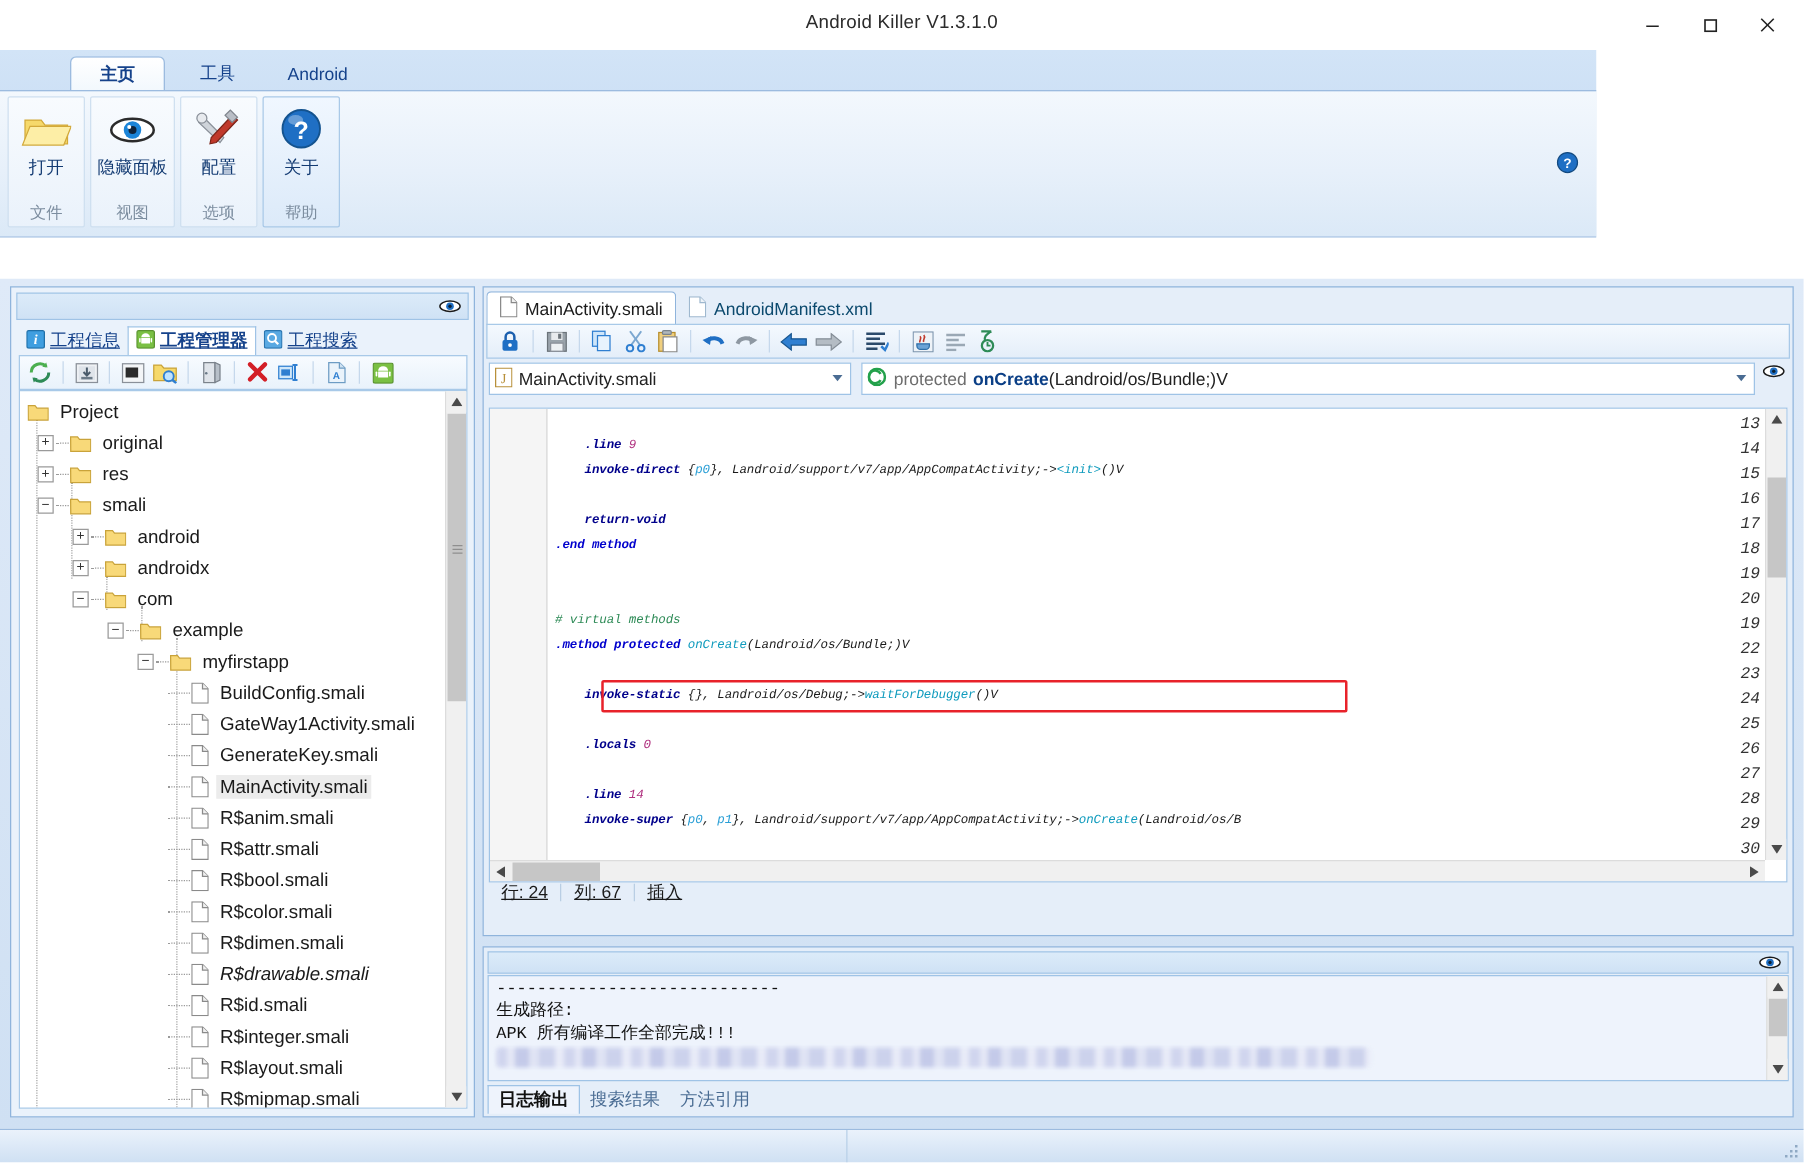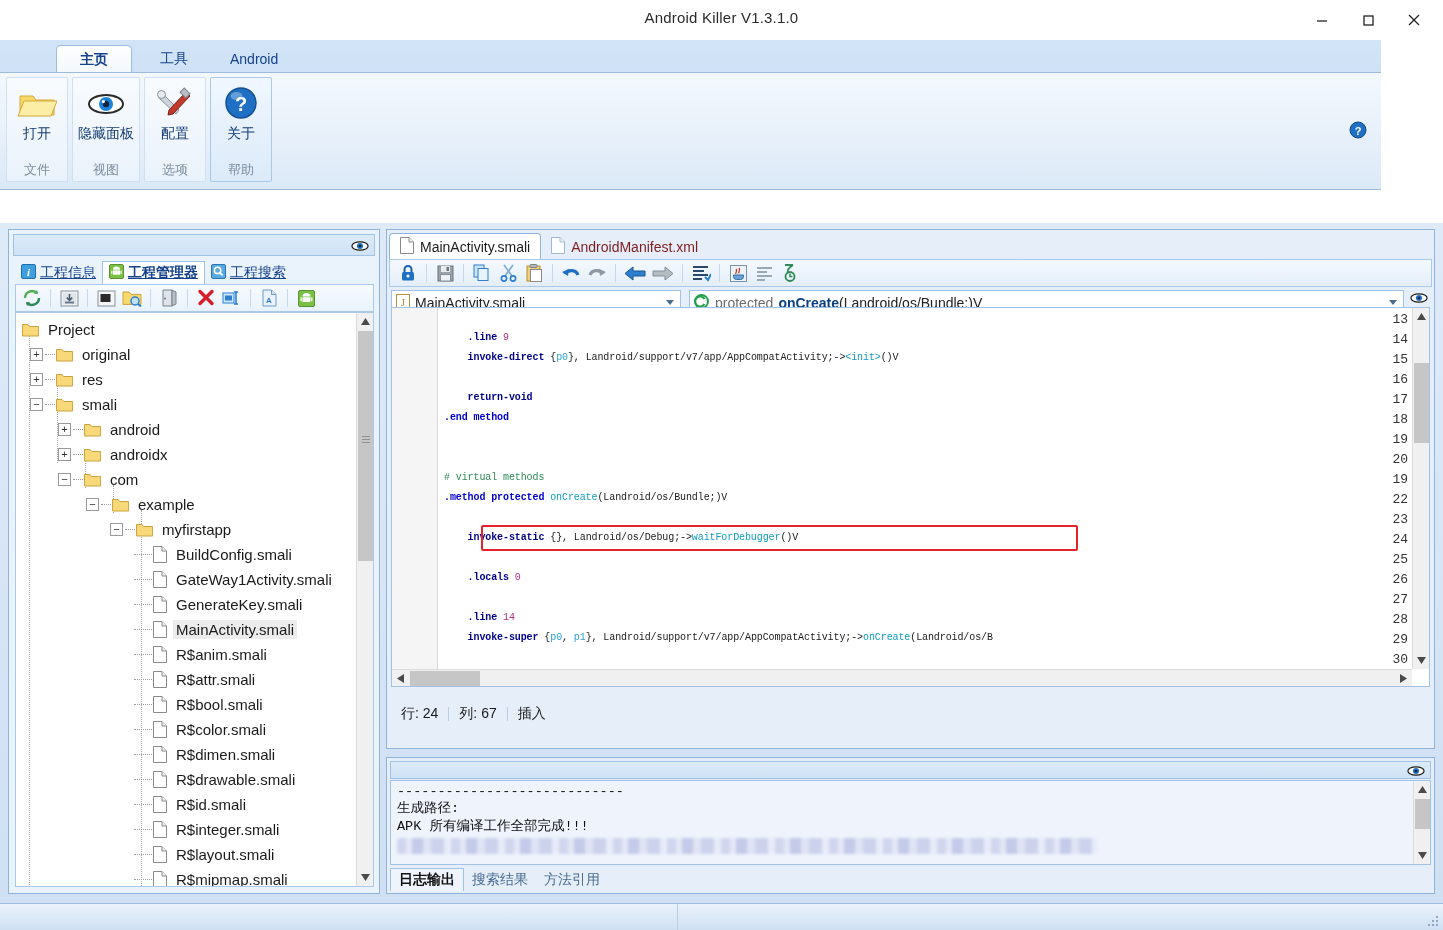--- a/index.html
+++ b/index.html
@@ -17,21 +17,21 @@
   .titlebar { position:absolute; left:0; top:0; width:1443px; height:40px;
               background:#fff; }
   .title-text { position:absolute; left:0; top:9px; width:1443px; text-align:center;
                 font-size:15px; color:#2b2b2b; letter-spacing:.2px; }
   .winbtns { position:absolute; right:6px; top:0; height:40px; display:flex; align-items:center; }
   .winbtn { width:46px; height:40px; display:flex; align-items:center; justify-content:center;
             color:#222; font-size:15px; cursor:default; }
   .winbtn svg { display:block; }
 
   
-  .ribbon { position:absolute; left:0; top:40px; width:1381px; height:150px;
+  .ribbon { position:absolute; left:0; top:40px; width:1277px; height:150px;
             background:linear-gradient(#d2e4f7 0%, #cde0f5 30%, #c3d9f2 100%);
             border-bottom:1px solid #9cbbdf; }
   .ribbon-tabs { position:absolute; left:0; top:0; height:33px; width:100%;
                  display:flex; align-items:flex-end; padding-left:56px; }
   .rtab { position:relative; height:28px; min-width:76px; padding:0 14px;
           display:flex; align-items:center; justify-content:center;
           font-size:14px; color:#15428b; border-radius:5px 5px 0 0; }
   .rtab.active { background:linear-gradient(#ffffff,#f2f8fd);
                  border:1px solid #9cbbdf; border-bottom:none; color:#15428b; font-weight:600; }
   .ribbon-body { position:absolute; left:0; top:32px; width:100%; height:117px;
@@ -94,54 +94,54 @@
   .sb-btn { width:17px; height:17px; display:flex; align-items:center; justify-content:center;
             background:#f0f0f0; color:#555; font-size:9px; }
   .sb-thumb { position:absolute; left:1px; width:15px; background:#c6c6c6; }
   .sb-h { position:absolute; left:0; bottom:0; height:17px; right:0; background:#f0f0f0; border-top:1px solid #dcdcdc; }
 
   
   .rightpanel { position:absolute; left:386px; top:6px; right:8px; height:520px;
                 background:#e5eef9; border:1px solid #8fb4dc; }
   .ed-tabs { position:absolute; left:2px; top:2px; right:2px; height:28px; display:flex; align-items:flex-end; }
   .edtab { height:27px; display:flex; align-items:center; gap:6px; padding:0 10px;
-           font-size:14px; color:#7f1d1d; border-radius:4px 4px 0 0; }
+           font-size:14px; color:#0c4a6e; border-radius:4px 4px 0 0; }
   .edtab.active { background:#fff; border:1px solid #8fb4dc; border-bottom:none;
                   color:#1b1b1b; }
   .ed-toolbar { position:absolute; left:2px; top:29px; right:2px; height:28px;
                 background:linear-gradient(#f4f9fe,#e4eef9); border:1px solid #a8c9e8;
                 display:flex; align-items:center; padding:0 6px; gap:2px; }
   .ed-combos { position:absolute; left:4px; top:60px; right:30px; height:26px; display:flex; gap:8px; }
   .combo { height:26px; background:#fff; border:1px solid #9fc3e6; display:flex; align-items:center;
            padding:0 4px; font-size:14px; color:#222; position:relative; }
   .combo .arrow { position:absolute; right:6px; top:9px; width:0;height:0;
                   border-left:4px solid transparent; border-right:4px solid transparent; border-top:5px solid #4a6c93; }
   .eyeR { position:absolute; right:6px; top:60px; }
 
-  .code { position:absolute; left:4px; top:77px; right:4px; height:380px;
-          background:#fff; border:1px solid #9fc3e6; overflow:hidden; }
+  .code { position:absolute; left:4px; top:96px; right:4px; height:380px;
+          background:#fff; border:1px solid #9fc3e6; overflow:hidden;font-style:italic; }
   .code-inner { position:absolute; left:0; top:0; right:17px; bottom:17px; overflow:hidden; }
   .gutter { position:absolute; left:0; top:0; width:46px; bottom:0;
             background:#f5f5f5; border-right:1px solid #d8d8d8; }
   .gnum { position:absolute; right:4px; font-family:"Liberation Mono", monospace;
           font-size:13px; color:#333; }
   .cline { position:absolute; left:52px; white-space:pre;
            font-family:"Liberation Mono", monospace; font-size:10px; letter-spacing:-0.1px; }
   .hl-box { position:absolute; border:2px solid #e8222a; border-radius:2px; }
   .kw { color:#00008b; font-weight:bold; }
   .cmt { color:#2e8b57; }
   .num { color:#b0307f; }
   .reg { color:#2a9fd6; }
   .meth { color:#0f9bbd; }
   .plain { color:#1a1a1a; }
   .dir { color:#0000cd; font-weight:bold; }
 
   .statusline { position:absolute; left:4px; top:472px; right:4px; height:24px;
                 display:flex; align-items:center; gap:0; font-size:14px; color:#1a1a1a; }
-  .sl-cell { padding:0 10px; height:18px; display:flex; align-items:center; }
+  .sl-cell { padding:0 10px; height:18px; display:flex; align-items:center;text-decoration:underline; }
   .sl-sep { width:1px; height:14px; background:#b9cee4; }
 
   
   .logpanel { position:absolute; left:386px; top:534px; right:8px; height:137px;
               background:#e5eef9; border:1px solid #8fb4dc; }
   .log-head { position:absolute; left:3px; top:3px; right:3px; height:18px;
               background:linear-gradient(#dcebf9,#cfe2f5); border:1px solid #9fc3e6; }
   .log-body { position:absolute; left:3px; top:22px; right:3px; height:85px;
               background:#eef3fc; border:1px solid #9fc3e6; overflow:hidden; }
   .logline { font-family:"Liberation Mono", monospace; font-size:13.5px; color:#111; white-space:pre; }
@@ -546,21 +546,21 @@
             <span class="nm">R$color.smali</span>
           </div>
           <div class="tnode" style="padding-left:112px;">
             <span class="tdots" style="width:18px;"></span>
             <span class="filei"><svg width="14" height="17" viewBox="0 0 14 17">
                   <path d="M0.5 0.5 h8.5 L13.5 5 V16.5 H0.5 Z" fill="#fff" stroke="#8a8a8a"></path>
                   <path d="M9 0.5 V5 H13.5" fill="#f0f0f0" stroke="#8a8a8a"></path>
                 </svg></span>
             <span class="nm">R$dimen.smali</span>
           </div>
-          <div class="tnode" style="padding-left:112px;">
+          <div class="tnode" style="padding-left:112px;font-style:italic;">
             <span class="tdots" style="width:18px;"></span>
             <span class="filei"><svg width="14" height="17" viewBox="0 0 14 17">
                   <path d="M0.5 0.5 h8.5 L13.5 5 V16.5 H0.5 Z" fill="#fff" stroke="#8a8a8a"></path>
                   <path d="M9 0.5 V5 H13.5" fill="#f0f0f0" stroke="#8a8a8a"></path>
                 </svg></span>
             <span class="nm">R$drawable.smali</span>
           </div>
           <div class="tnode" style="padding-left:112px;">
             <span class="tdots" style="width:18px;"></span>
             <span class="filei"><svg width="14" height="17" viewBox="0 0 14 17">

